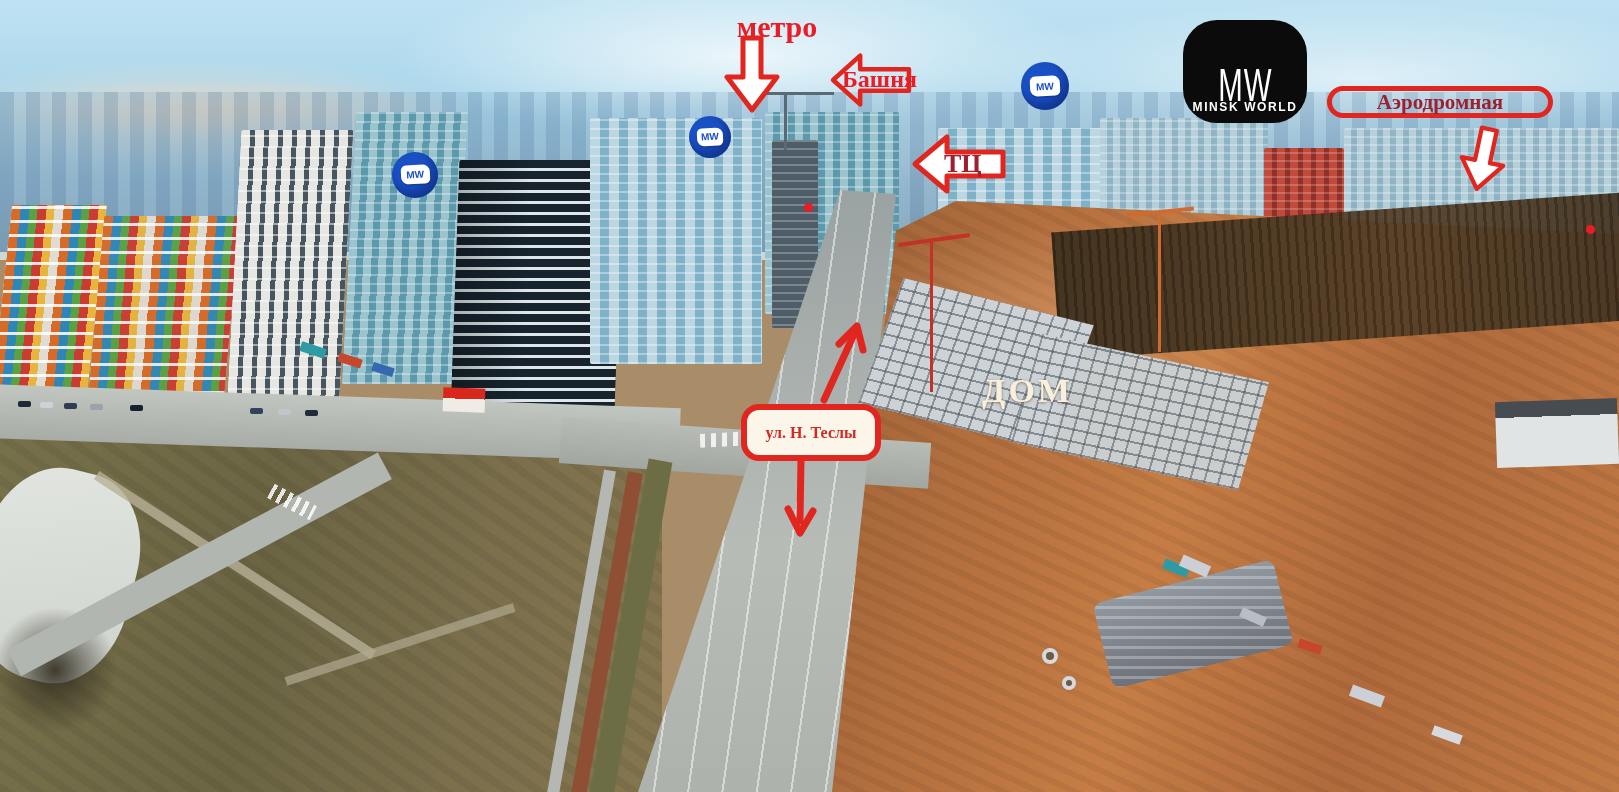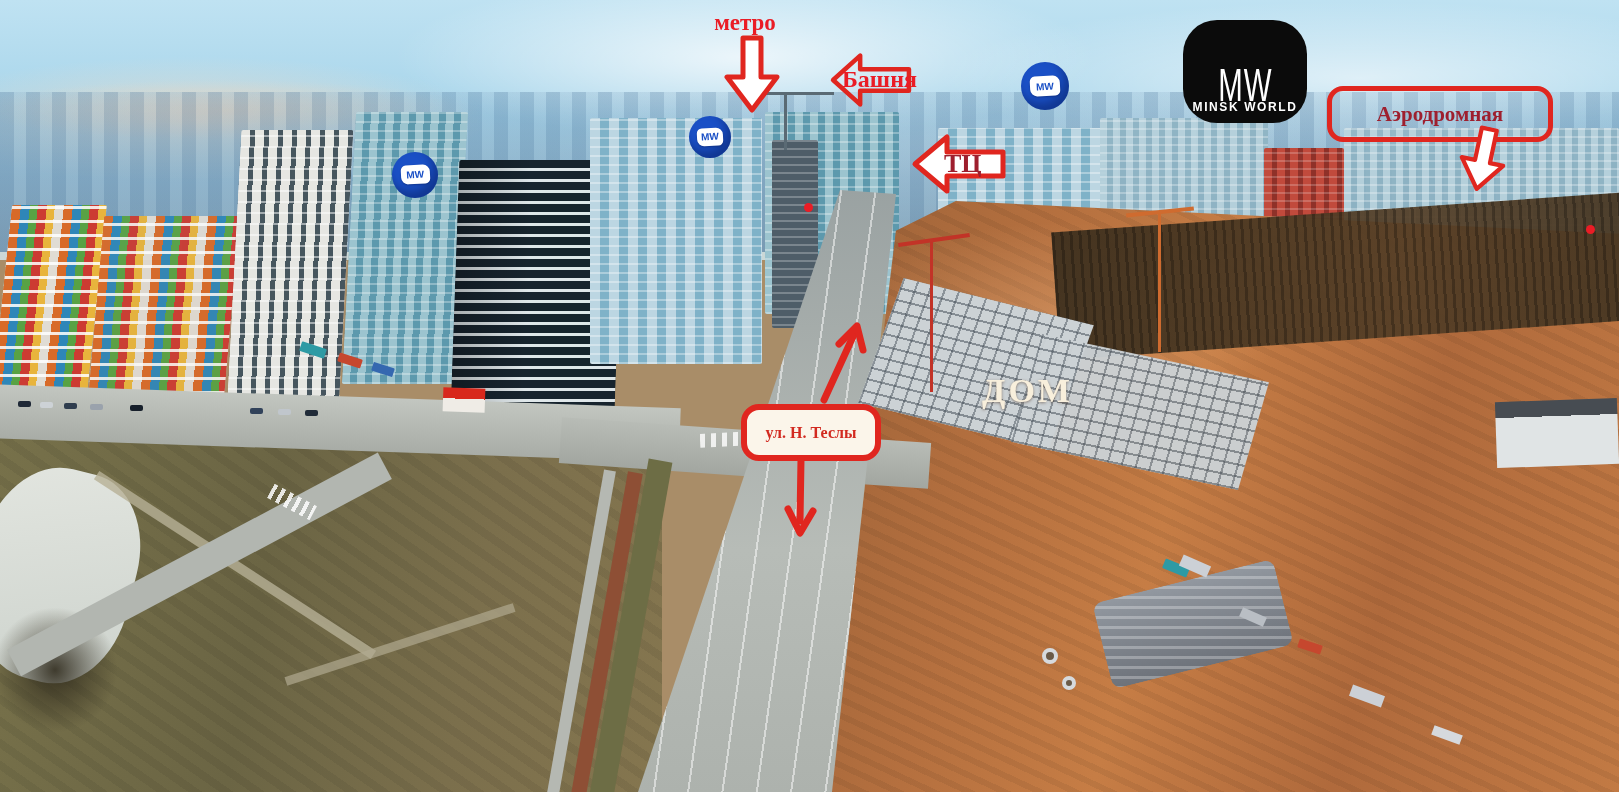--- a/index.html
+++ b/index.html
@@ -140,38 +140,38 @@
   .deb3{left:1350px;top:690px;width:34px;height:12px;transform:rotate(20deg);}
   .deb4{left:1432px;top:730px;width:30px;height:10px;transform:rotate(20deg);background:#d6d9dd;}
   .pipe{border-radius:50%;border:4px solid #d6dade;background:#6a5a48;}
   .pipe1{left:1042px;top:648px;width:16px;height:16px;}
   .pipe2{left:1062px;top:676px;width:14px;height:14px;}
   .redroof{left:443px;top:388px;width:42px;height:24px;transform:rotate(2deg);
     background:linear-gradient(180deg,#d8281c 0 45%,#efece6 45%);}
 
   
   .serif-label{font-family:"Liberation Serif",serif;font-weight:bold;white-space:nowrap;}
-  .metro-label{left:704px;top:10px;width:82px;text-align:center;font-size:23px;color:var(--bright-text-red);}
+  .metro-label{left:736px;top:10px;width:82px;text-align:center;font-size:30px;color:var(--bright-text-red);}
   .bashnya-label{left:842px;top:66px;font-size:24px;color:var(--bright-text-red);}
   .tc-label{left:944px;top:149px;font-size:26px;color:var(--dark-label-red);}
   .house-label{left:982px;top:372px;font-size:34px;letter-spacing:3px;color:var(--house-text);
     text-shadow:0 1px 3px rgba(60,30,10,.5);}
   .arrow-shape{fill:#fff;stroke:var(--annotation-red);stroke-width:5;stroke-linejoin:round;}
   .arrow-shape.hollow{fill:rgba(255,255,255,.06);}
   .line-arrow path{stroke:var(--annotation-red);stroke-width:7;stroke-linecap:round;
     stroke-linejoin:round;fill:none;}
   .arr-metro{left:724px;top:35px;width:56px;height:78px;}
   .arr-bashnya{left:826px;top:52px;width:90px;height:56px;}
   .arr-tc{left:911px;top:133px;width:96px;height:62px;}
   .arr-aero{left:1446px;top:126px;width:74px;height:66px;transform:rotate(12deg);}
   .arr-street-up{left:812px;top:312px;width:64px;height:92px;}
   .arr-street-down{left:784px;top:455px;width:34px;height:86px;}
 
   .box-outline{border:5px solid var(--annotation-red);border-radius:16px;background:rgba(255,255,255,.05);}
-  .aero-box{left:1327px;top:86px;width:226px;height:56px;display:flex;align-items:center;justify-content:center;}
+  .aero-box{left:1327px;top:86px;width:226px;height:32px;display:flex;align-items:center;justify-content:center;}
   .aero-box span{font-size:21px;color:var(--dark-label-red);}
   .street-box{left:741px;top:404px;width:140px;height:57px;border:6px solid var(--annotation-red);
     border-radius:18px;background:#fbf5ea;display:flex;align-items:center;justify-content:center;}
   .street-box span{font-size:16px;color:var(--street-text-red);}
 
   .white-bubble{background:#fff;border-radius:26px;display:flex;flex-direction:column;
     align-items:center;justify-content:center;text-align:center;line-height:1.12;
     box-shadow:0 1px 4px rgba(0,0,0,.15);}
   .developer-box{left:1194px;top:142px;width:176px;height:58px;font-size:23px;color:var(--maroon-text);}
   .contact-box{left:1262px;top:214px;width:240px;height:76px;font-size:29px;color:var(--crimson-text);}

